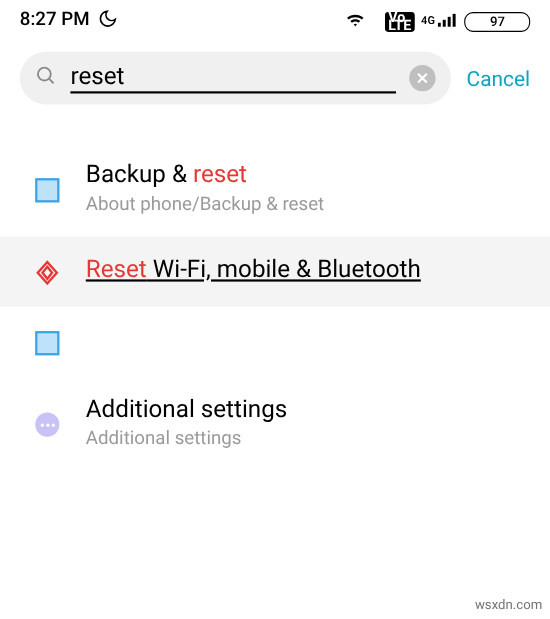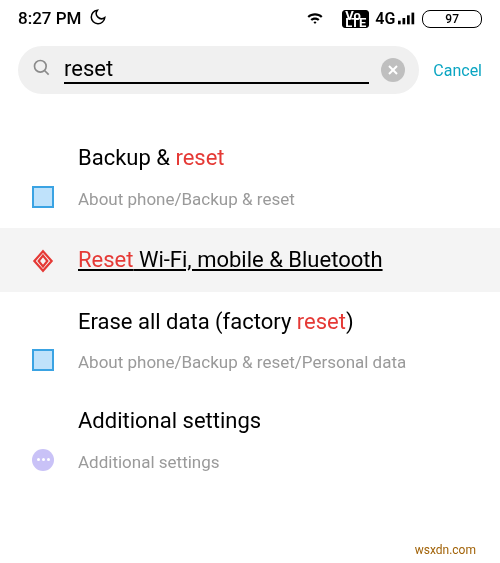--- a/index.html
+++ b/index.html
@@ -29,21 +29,21 @@
       font-weight: 700;
       border: 1.5px solid #000;
       border-radius: 3px;
       padding: 1px 2px;
       line-height: 7px;
       background: #000;
       color: #fff;
       margin-left: 12px;
     }
     .net-label {
-      font-size: 16px;
+      font-size: 10px;
       font-weight: 600;
       display: flex;
       flex-direction: column;
       line-height: 8px;
       align-items: flex-end;
       margin-right: -3px;
     }
     .battery {
       border: 1.5px solid #000;
       border-radius: 8px;
@@ -79,27 +79,27 @@
     .clear-btn {
       width: 24px; height: 24px;
       background: #bfbfbf;
       border-radius: 50%;
       display: flex; align-items: center; justify-content: center;
       color: #fff;
     }
     .clear-btn svg { width: 12px; height: 12px; }
     .cancel-link {
       color: #0aa5c2;
-      font-size: 16px;
+      font-size: 19px;
     }
 
     .results { margin-top: 24px; }
     .result-item {
       display: flex;
-      align-items: flex-end;
+      align-items: center;
       gap: 22px;
       padding: 16px 24px 18px 30px;
     }
     .result-item.highlight { background: #f4f4f4; text-decoration: underline; }
     .result-icon {
       width: 26px; height: 26px;
       margin-top: 4px;
       display: flex; align-items: center; justify-content: center;
     }
     .icon-square {
@@ -121,30 +121,30 @@
     .result-text { flex: 1; }
     .result-title {
       font-size: 22px;
       color: #000;
       line-height: 1.25;
     }
     .result-title .hl { color: #e53935; }
     .result-path {
       font-size: 17px;
       color: #9a9a9a;
-      margin-top: 16px;
+      margin-top: 2px;
       line-height: 1.3;
     }
 
     .watermark {
       position: absolute;
       bottom: 6px;
-      right: 24px;
+      right: 7px;
       font-size: 12px;
-      color: #a16207;
+      color: #737373;
     }
   </style>
 </head>
 <body>
 
 <div class="status-bar">
   <div class="status-left">
     <span>8:27 PM</span>
     <span class="moon-icon">
       <svg viewBox="0 0 24 24" fill="none" stroke="#000" stroke-width="2">
@@ -216,26 +216,20 @@
       <div class="result-title">
         <span></span><span class="hl">Reset</span><span> Wi-Fi, mobile &amp; Bluetooth</span>
       </div>
     </div>
   </div>
 
   <div class="result-item">
     <div class="result-icon">
       <div class="icon-square"></div>
     </div>
-    <div class="result-text">
-      <div class="result-title">
-        <span>Erase all data (factory </span><span class="hl">reset</span><span>)</span>
-      </div>
-      <div class="result-path">About phone/Backup &amp; reset/Personal data</div>
-    </div>
   </div>
 
   <div class="result-item">
     <div class="result-icon">
       <div class="icon-dots">
           <span></span>
           <span></span>
           <span></span>
         </div>
     </div>

